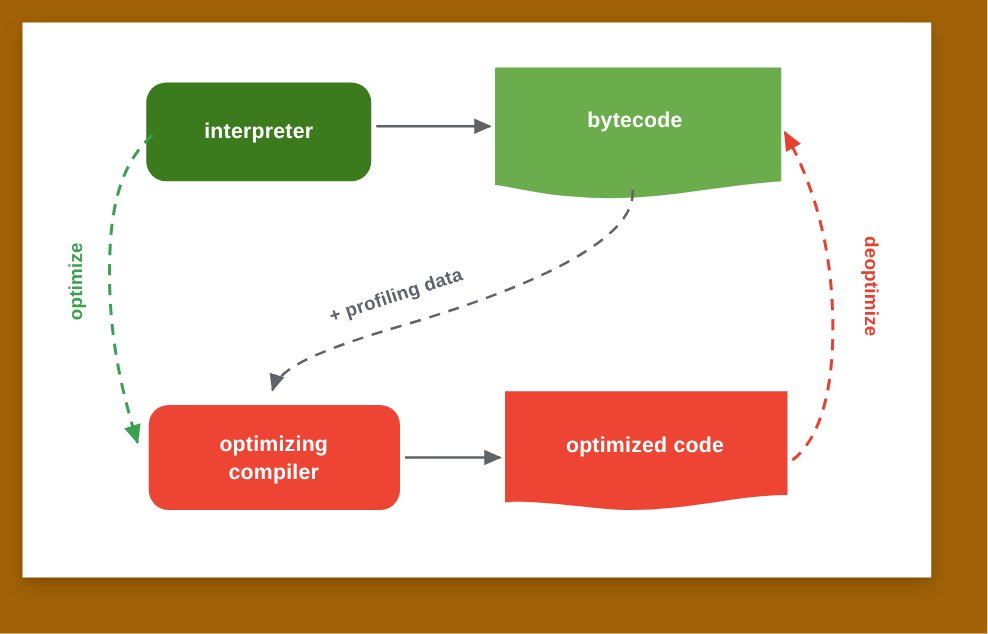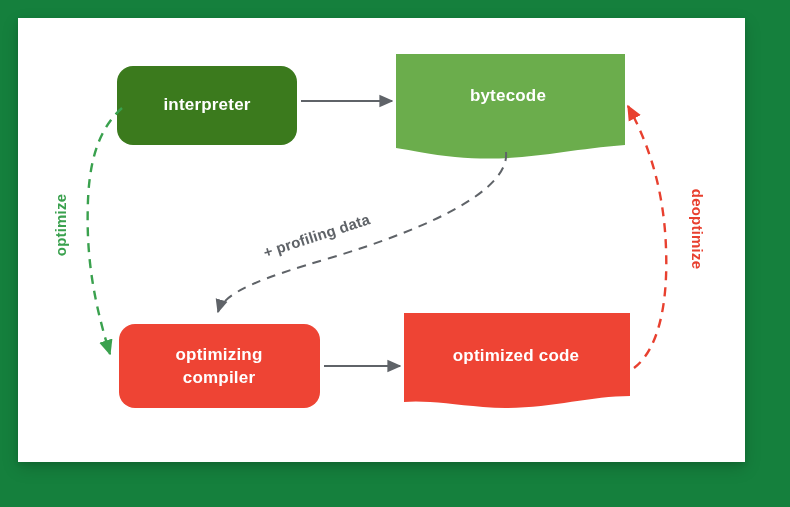--- a/index.html
+++ b/index.html
@@ -9,21 +9,21 @@
     width: 790px;
     height: 507px;
     overflow: hidden;
     font-family: "Liberation Sans", sans-serif;
   }
 
   #stage {
     position: relative;
     width: 790px;
     height: 507px;
-    background: #15803d;
+    background: #a16207;
   }
 
   
   #card {
     position: absolute;
     left: 18px;
     top: 18px;
     width: 727px;
     height: 444px;
     background: #ffffff;

